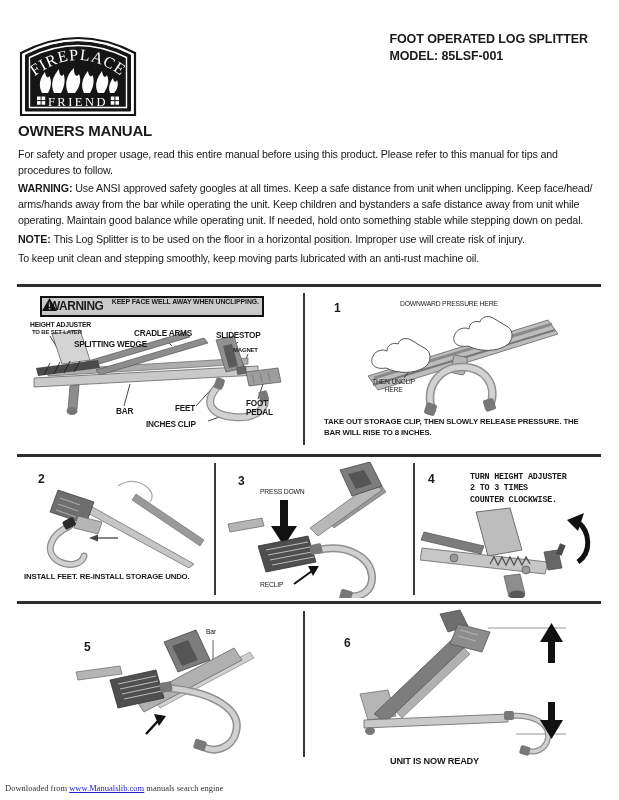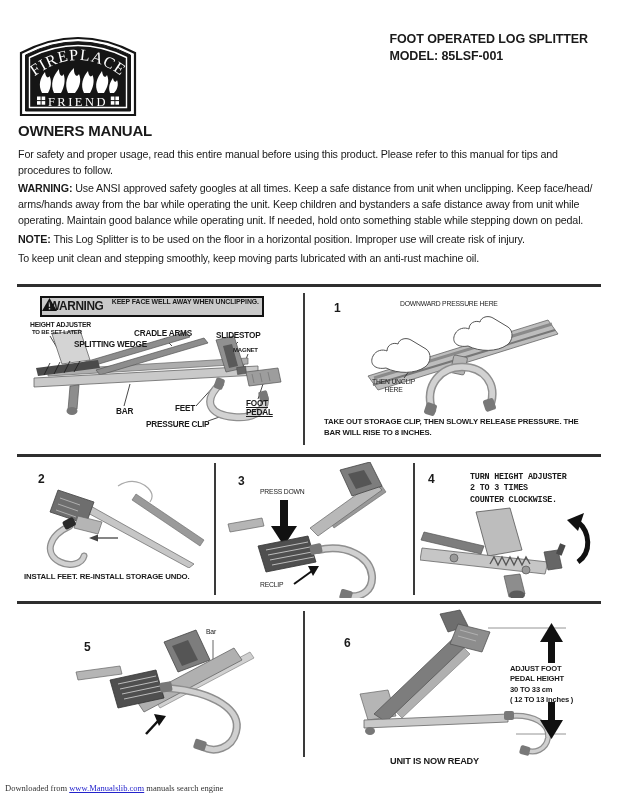--- a/index.html
+++ b/index.html
@@ -146,23 +146,23 @@
     </svg>
 
     <span class="lbl sm" style="left:12px;top:31px;">HEIGHT ADJUSTER</span>
     <span class="lbl xs" style="left:14px;top:39px;">TO BE SET LATER</span>
     <span class="lbl" style="left:116px;top:39px;">CRADLE ARMS</span>
     <span class="lbl" style="left:198px;top:41px;">SLIDESTOP</span>
     <span class="lbl" style="left:56px;top:50px;">SPLITTING WEDGE</span>
     <span class="lbl xs" style="left:215px;top:57px;">MAGNET</span>
     <span class="lbl" style="left:98px;top:117px;">BAR</span>
     <span class="lbl" style="left:157px;top:114px;">FEET</span>
-    <span class="lbl" style="left:228px;top:109px;text-decoration:underline;">FOOT
+    <span class="lbl" style="left:228px;top:109px;">FOOT
 PEDAL</span>
-    <span class="lbl" style="left:128px;top:130px;">PRESSURE CLIP</span>
+    <span class="lbl" style="left:128px;top:130px;">INCHES CLIP</span>
   </div>
 
   <div class="panel" style="left:312px;top:290px;width:288px;height:158px;">
     <span class="stepnum" style="left:22px;top:11px;">1</span>
     <span class="lbl sm" style="left:88px;top:10px;font-weight:normal;">DOWNWARD PRESSURE HERE</span>
     <svg style="top:20px;" width="288" height="106" viewBox="0 0 288 106">
       <polygon points="56,66 236,10 246,24 66,80" fill="#bdbdbd" stroke="#666" stroke-width="0.8"></polygon>
       <path d="M62,68 L240,14" stroke="#8a8a8a" stroke-width="3"></path>
       <path d="M61,75 L243,20" stroke="#777" stroke-width="2"></path>
       <line x1="92" y1="68" x2="100" y2="57" stroke="#333" stroke-width="0.9"></line>
@@ -300,24 +300,20 @@
       <path d="M198,108 C222,106 238,116 236,130 C234,142 222,146 214,142" fill="none" stroke="#d0d0d0" stroke-width="3.5" stroke-linecap="round"></path>
       <rect x="192" y="103" width="10" height="9" rx="2" fill="#787878"></rect>
       <rect x="208" y="138" width="10" height="9" rx="2" fill="#787878" transform="rotate(15 213 142)"></rect>
       <g fill="#111">
         <rect x="236" y="33" width="7" height="22"></rect>
         <polygon points="228,34 251,34 239.5,15"></polygon>
         <rect x="236" y="94" width="7" height="20"></rect>
         <polygon points="228,112 251,112 239.5,131"></polygon>
       </g>
     </svg>
-    <span class="lbl" style="left:198px;top:56px;font-size:7.6px;line-height:1.35;width:88px;">ADJUST FOOT
-PEDAL HEIGHT
-30 TO 33 cm
-( 12 TO 13 inches )</span>
     <span class="lbl" style="left:78px;top:112px;font-size:9.2px;margin-top:36px;">UNIT IS NOW READY</span>
   </div>
 
   <div class="footer">
     <span>Downloaded from </span><a href="#" style="color:#2323cc;">www.Manualslib.com</a><span> manuals search engine</span>
   </div>
 
 </div>
 
 </body></html>

